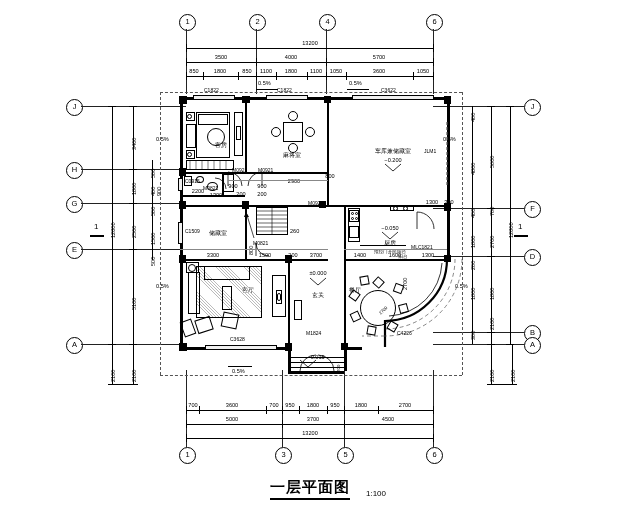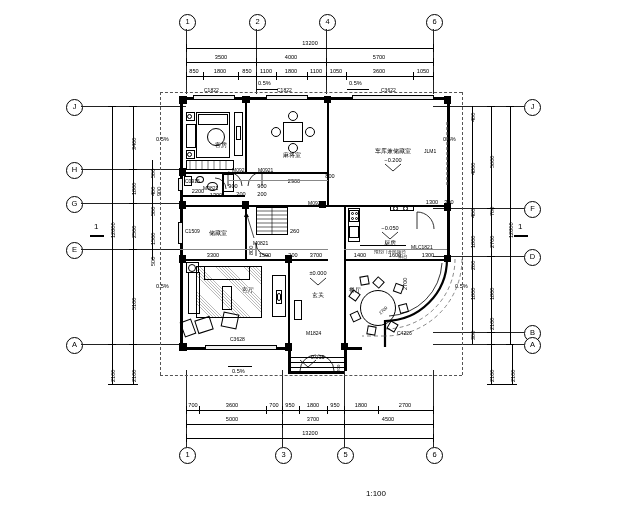--- a/index.html
+++ b/index.html
@@ -472,15 +472,16 @@
   <div class="dim c" style="left:216px;top:192px;">1300</div>
   <div class="dim c" style="left:198px;top:188px;">2200</div>
   <div class="dim" style="left:290px;top:228px;">260</div>
   <div class="dimv" style="left:248px;top:255px;">800</div>
   <div class="dimv" style="left:402px;top:290px;">2700</div>
 
   <div class="hl gray" style="left:180px;top:249px;width:148px;"></div>
   <div class="hl gray" style="left:344px;top:249px;width:103px;"></div>
   <div class="hl gray" style="left:228px;top:180px;width:100px;"></div>
 
+  <div class="title" style="left:270px;top:478px;">一层平面图</div>
   <div class="scale" style="left:366px;top:489px;">1:100</div>
 
 </div>
 
 </body></html>

